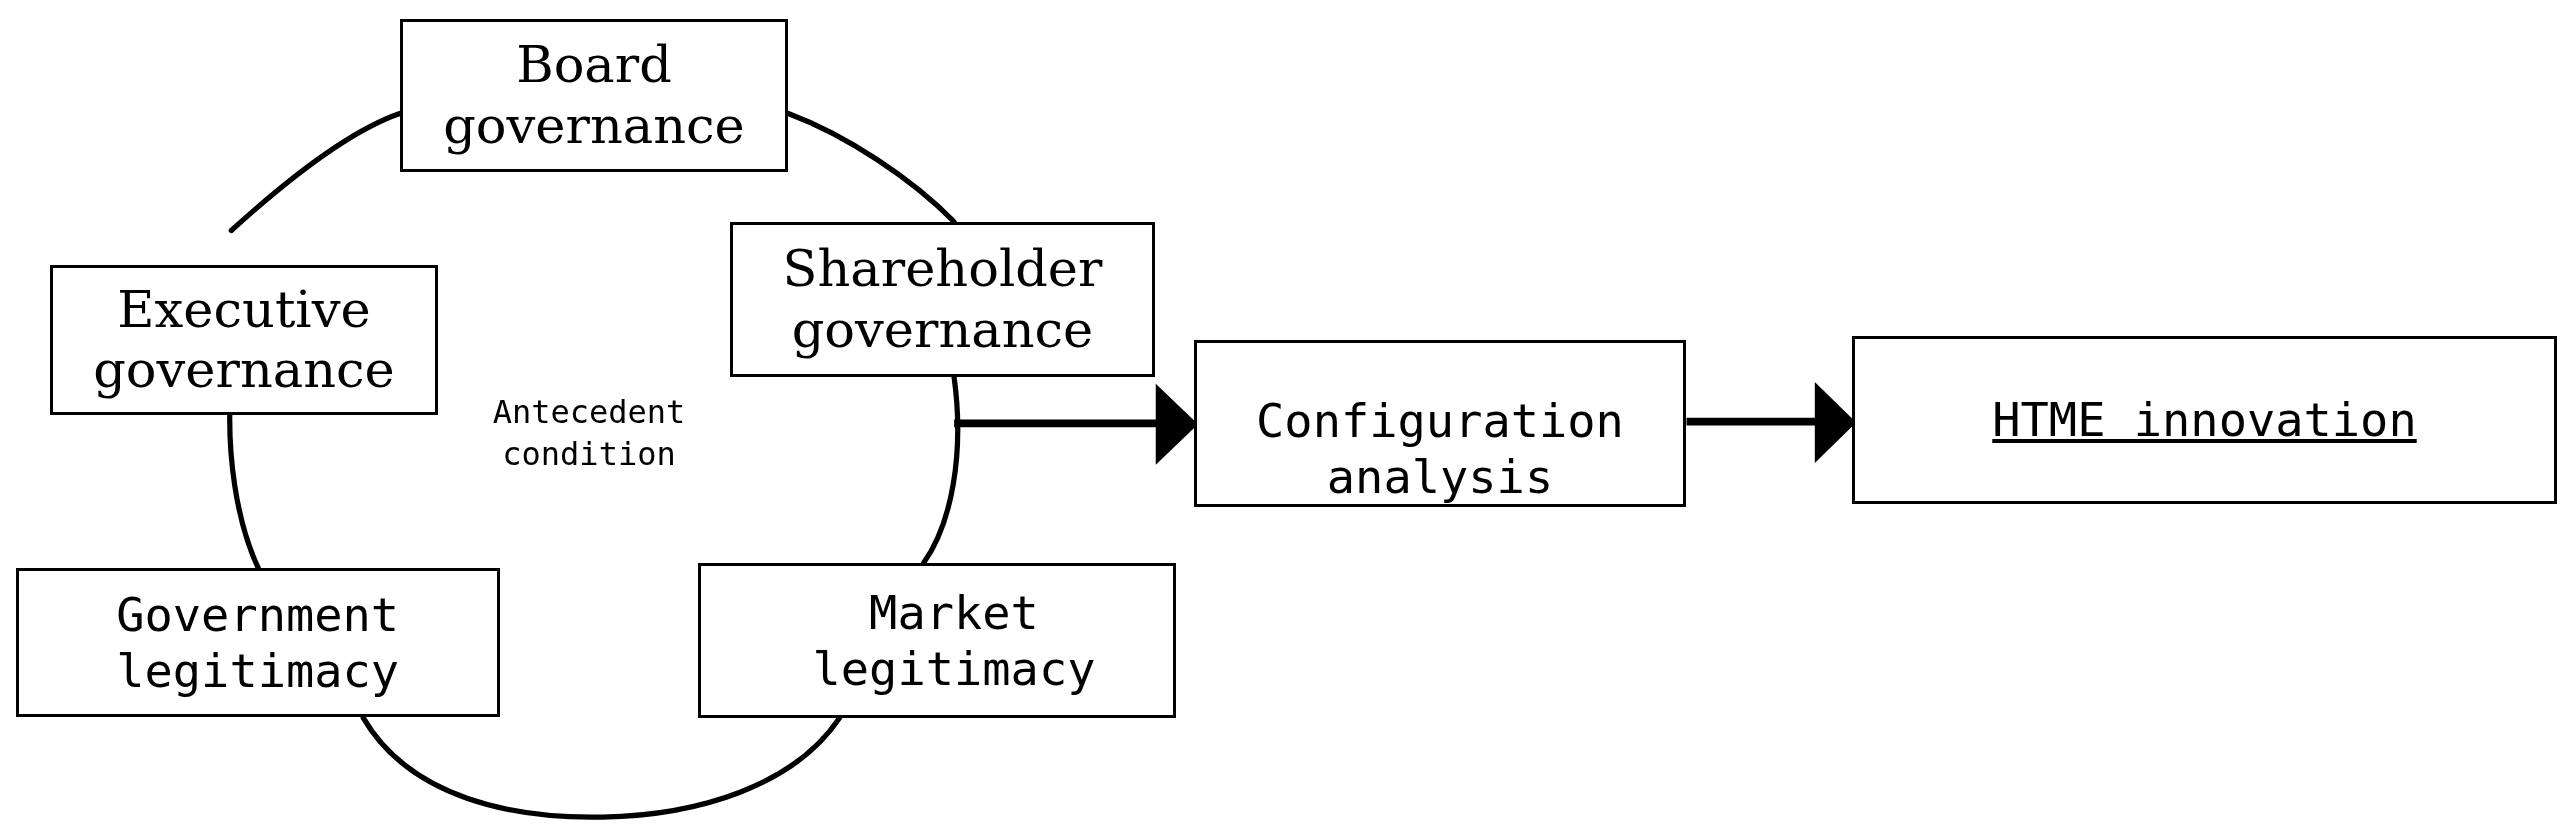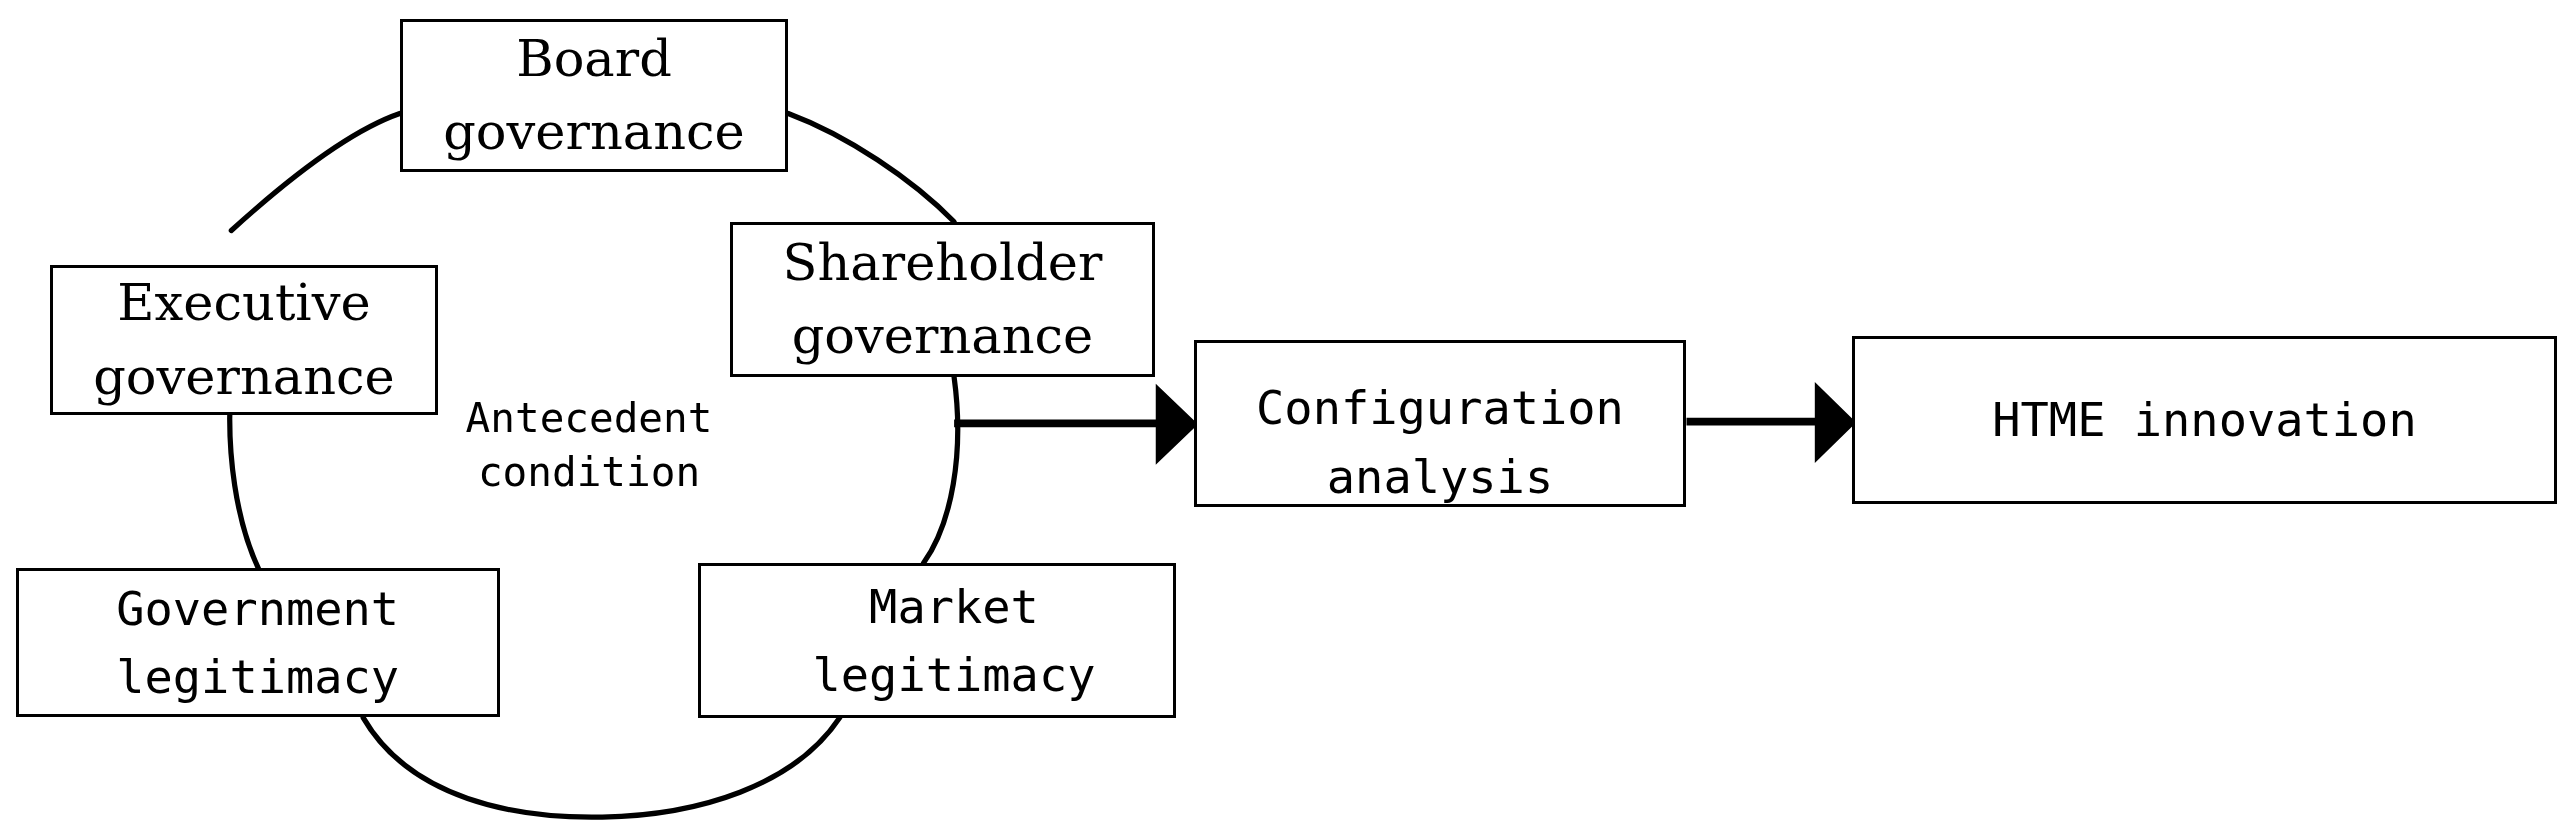--- a/index.html
+++ b/index.html
@@ -32,21 +32,20 @@
     border: 3.5px solid #000000;
     background: #ffffff;
     display: flex;
     flex-direction: column;
     align-items: center;
     justify-content: center;
     text-align: center;
     color: #000000;
     line-height: 1.18;
     z-index: 3;
-    gap: 13px;
   }
   .node .line {
     display: block;
     white-space: nowrap;
   }
   
   .serif-node {
     font-family: "DejaVu Serif", serif;
     font-size: 51px;
     letter-spacing: 0px;
@@ -69,30 +68,30 @@
   #node-government {
     left: 15.7px; top: 568px; width: 484px; height: 149px;
   }
   #node-market {
     left: 698px; top: 563px; width: 478px; height: 155px; padding-left: 34px;
   }
   #node-configuration {
     left: 1194px; top: 340px; width: 492px; height: 167px; justify-content: flex-end;
   }
   #node-htme {
-    left: 1852px; top: 336px; width: 705px; height: 168px;
+    left: 1852px; top: 336px; width: 705px; height: 168px; text-decoration: underline;
   }
   #center-label {
     position: absolute;
     left: 397px;
     top: 391px;
     width: 384px;
     text-align: center;
     font-family: "DejaVu Sans Mono", monospace;
-    font-size: 41px;
+    font-size: 32px;
     line-height: 1.32;
     color: #000000;
     z-index: 2;
     white-space: nowrap;
   }
   #center-label .line { display: block; }
 </style>
 </head>
 <body>
 

